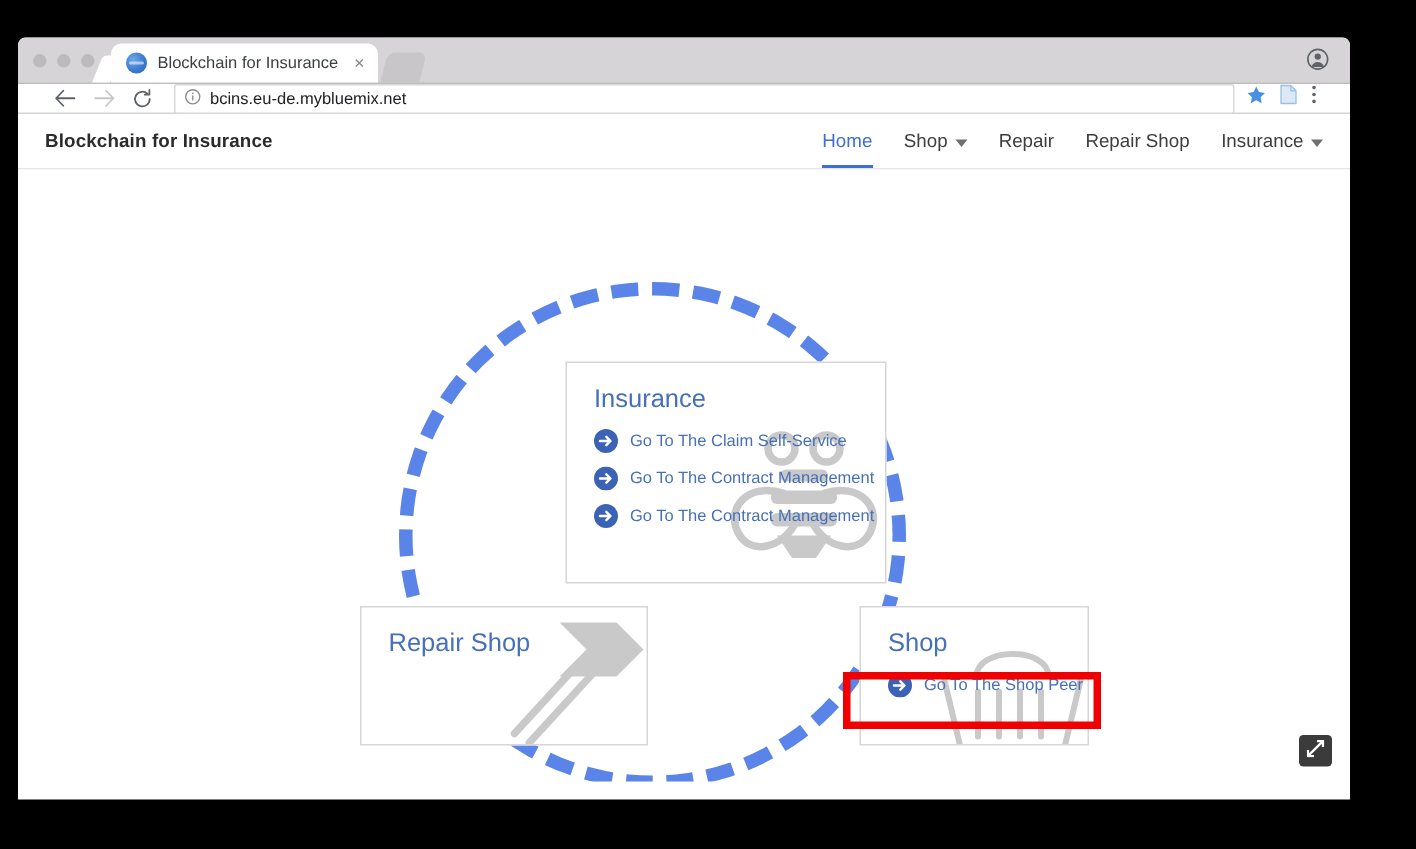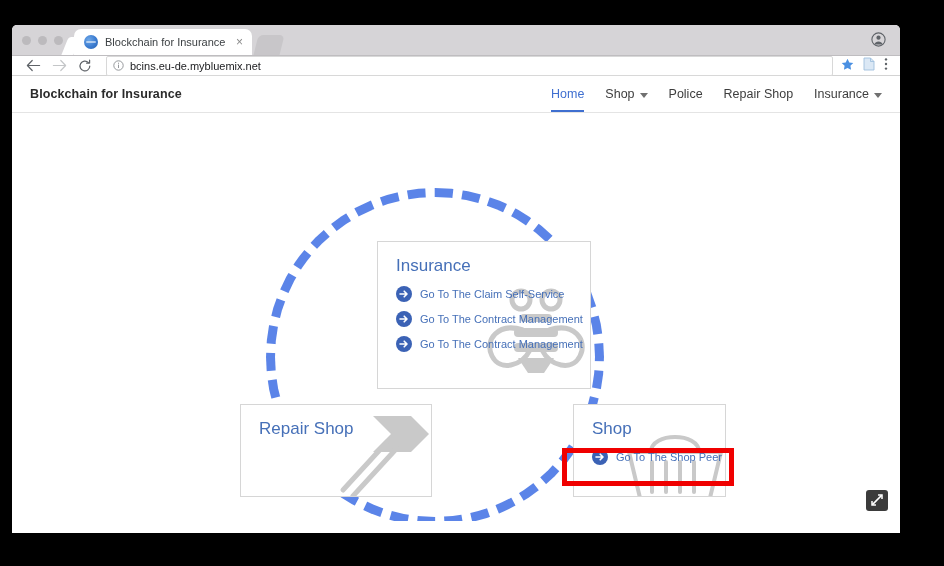--- a/index.html
+++ b/index.html
@@ -123,21 +123,21 @@
   }
 
   
   .toolbar {
     position: relative;
     height: 20px;
     background: #ffffff;
     border-bottom: 1px solid #d3d3d3;
     display: flex;
     align-items: center;
-    padding: 0 10px;
+    padding: 0 20px;
     box-sizing: border-box;
   }
   .navbtn {
     width: 22px;
     height: 22px;
     display: flex;
     align-items: center;
     justify-content: center;
     flex: 0 0 auto;
     margin-right: 4px;
@@ -393,21 +393,21 @@
 
       <nav class="mainnav">
         <span class="navitem active">
           <span>Home</span>
         </span>
         <span class="navitem">
           <span>Shop</span>
           <i class="chev"></i>
         </span>
         <span class="navitem">
-          <span>Police</span>
+          <span>Repair</span>
         </span>
         <span class="navitem">
           <span>Repair Shop</span>
         </span>
         <span class="navitem">
           <span>Insurance</span>
           <i class="chev"></i>
         </span>
       </nav>
     </div>

